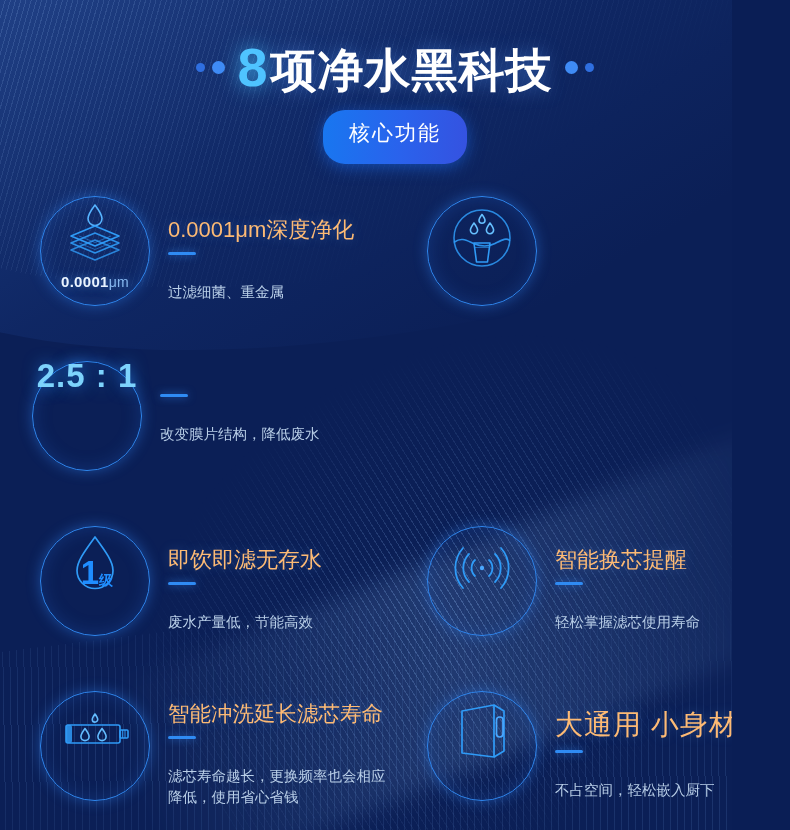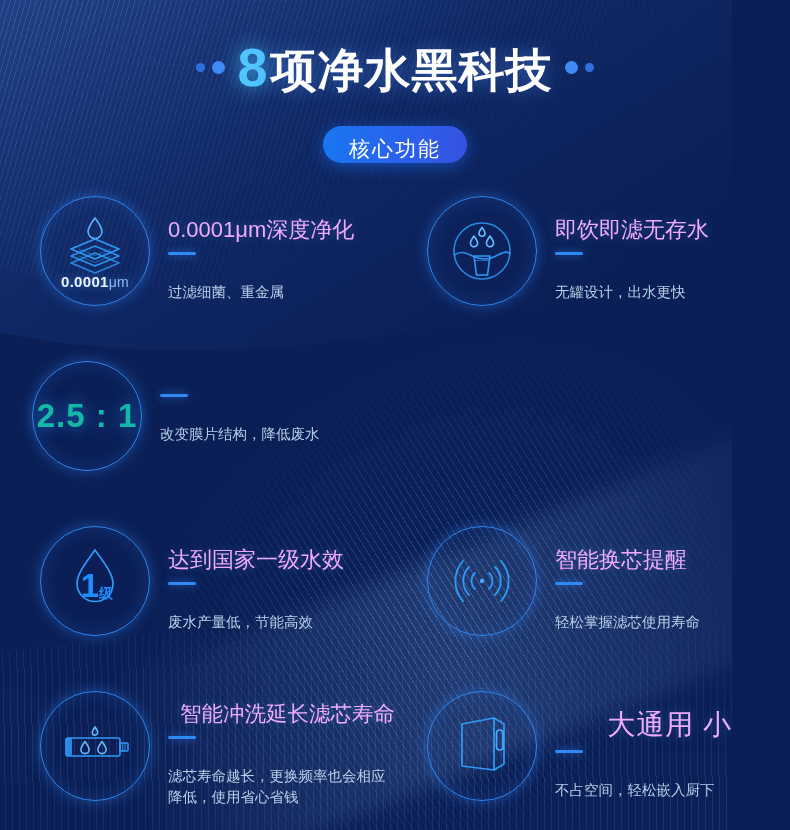--- a/index.html
+++ b/index.html
@@ -84,69 +84,69 @@
     font-size:46px;font-weight:700;color:#ffffff;letter-spacing:1px;
     line-height:1;white-space:nowrap;
     text-shadow:0 0 18px rgba(90,160,255,.45);
   }
   .title-txt .num{
     color:#4fc4ff;font-size:54px;
     text-shadow:0 0 20px rgba(70,190,255,.85);
     margin-right:2px;
   }
   .badge{
-    display:inline-block;margin-top:28px;
-    padding:9px 26px 0;border-radius:22px;
+    display:inline-block;margin-top:12px;
+    padding:9px 26px 17px;border-radius:22px;
     font-size:21px;color:#fff;letter-spacing:2px;
     background:linear-gradient(95deg,#1877f0 0%,#2a62ec 55%,#3552e0 100%);
     box-shadow:0 3px 16px rgba(28,110,240,.55);
   }
 
   
   .grid{position:absolute;left:0;top:168px;width:790px;}
   .row{display:flex;width:790px;height:165px;}
   .cell{display:flex;align-items:center;width:395px;box-sizing:border-box;}
   .cell.left{padding-left:36px;}
   .cell.right{padding-left:28px;}
   .iconwrap{
     flex:0 0 auto;width:118px;height:118px;
-    display:flex;align-items:center;justify-content:center;
+    display:flex;align-items:flex-start;justify-content:center;
     position:relative;
   }
   .ring{
     position:absolute;inset:4px;border-radius:50%;
     border:1.6px solid #2f86ee;
     box-shadow:0 0 14px rgba(48,130,240,.45),inset 0 0 18px rgba(40,110,220,.25);
   }
   .icon-svg{position:relative;z-index:2;display:block;}
   .ic-label{
     position:absolute;z-index:3;bottom:20px;left:0;right:0;text-align:center;
     font-size:15px;font-weight:700;color:#eaf4ff;letter-spacing:.3px;
     text-shadow:0 0 10px rgba(90,170,255,.6);
   }
   .ic-label .unit{color:#87b8f0;font-weight:400;font-size:14px;}
   .big-ratio{
-    position:relative;z-index:3;font-size:33px;font-weight:700;color:#14b8a6;
+    position:relative;z-index:3;font-size:33px;font-weight:700;color:#7dd3fc;
     letter-spacing:1px;text-shadow:0 0 16px rgba(40,150,255,.7);
   }
   .texts{flex:1 1 auto;padding-left:14px;min-width:0;}
   .ftitle{
-    font-size:22px;color:#f0abfc;line-height:1.15;white-space:nowrap;
+    font-size:22px;color:#fdba74;line-height:1.15;white-space:nowrap;
     text-shadow:0 0 12px rgba(100,170,255,.30);
     margin-top:19px;
   }
   .accent{
     width:28px;height:3px;border-radius:2px;background:#2f8bf3;
     margin:9px 0 7px;box-shadow:0 0 8px rgba(50,140,250,.7);
   }
   .fsub{
     font-size:14.5px;color:#b9cfe8;line-height:1.45;white-space:nowrap;margin-top:27px;
   }
   .row.r4{height:165px;}
-  .row.r4 .ftitle{font-size:21.5px;text-align:right;}
+  .row.r4 .ftitle{font-size:21.5px;}
   .row.r4 .fsub{white-space:normal;max-width:232px;}
   .row.r4 .cell.right .fsub{white-space:nowrap;max-width:none;}
   .row.r4 .cell.right .ftitle{font-size:28px;letter-spacing:1px;}
 </style>
 </head>
 <body>
 
 <div id="page">
 
   <div class="bg-swoosh"></div>
@@ -205,25 +205,20 @@
               <circle cx="46" cy="46" r="28" opacity=".85"></circle>
               <path d="M18.5 50c7-5 12-1.5 19 1.5S52 55 59 51.5s11-6 14.5-3.2" opacity=".9"></path>
               <path d="M46 22.5c-1.9 2.6-3 4.3-3 5.8a3 3 0 0 0 6 0c0-1.5-1.1-3.2-3-5.8z" stroke="#66c0ff"></path>
               <path d="M38 31c-2.3 3.2-3.6 5.3-3.6 7.1a3.6 3.6 0 0 0 7.2 0c0-1.8-1.3-3.9-3.6-7.1z" stroke="#66c0ff"></path>
               <path d="M54 31c-2.3 3.2-3.6 5.3-3.6 7.1a3.6 3.6 0 0 0 7.2 0c0-1.8-1.3-3.9-3.6-7.1z" stroke="#66c0ff"></path>
               <path d="M38 51 L40.5 70 L51.5 70 L54 51 Z"></path>
               <path d="M38.6 55.5 L53.4 55.5" opacity=".6" stroke-width="1.2"></path>
             </g>
           </svg>
         </div>
-        <div class="texts">
-          <div class="ftitle">即饮即滤无存水</div>
-          <div class="accent"></div>
-          <div class="fsub">无罐设计，出水更快</div>
-        </div>
       </div>
     </div>
 
     <div class="row r2">
 
 
       <div class="cell right">
         <div class="iconwrap">
           <div class="ring"></div>
           <div class="big-ratio">2.5 : 1</div>
@@ -242,21 +237,21 @@
           <div class="ring"></div>
           <svg class="icon-svg" width="92" height="92" viewBox="0 0 92 92">
             <g fill="none" stroke="#2f9bf7" stroke-width="1.7" stroke-linejoin="round">
               <path d="M46 15C35 30 28 39.5 28 48.5a18 18 0 0 0 36 0C64 39.5 57 30 46 15z"></path>
             </g>
             <text x="41" y="62" font-family="Liberation Sans, sans-serif" font-size="33" font-weight="700" fill="#1f8dff" text-anchor="middle">1</text>
             <text x="57" y="63" font-family="Liberation Sans, sans-serif" font-size="14" font-weight="700" fill="#1f8dff" text-anchor="middle">级</text>
           </svg>
         </div>
         <div class="texts">
-          <div class="ftitle">达到国家一级水效</div>
+          <div class="ftitle">即饮即滤无存水</div>
           <div class="accent"></div>
           <div class="fsub">废水产量低，节能高效</div>
         </div>
       </div>
 
       <div class="cell right">
         <div class="iconwrap">
           <div class="ring"></div>
           <svg class="icon-svg" width="92" height="92" viewBox="0 0 92 92">
             <g fill="none" stroke="#2f9bf7" stroke-width="1.8" stroke-linecap="round">

